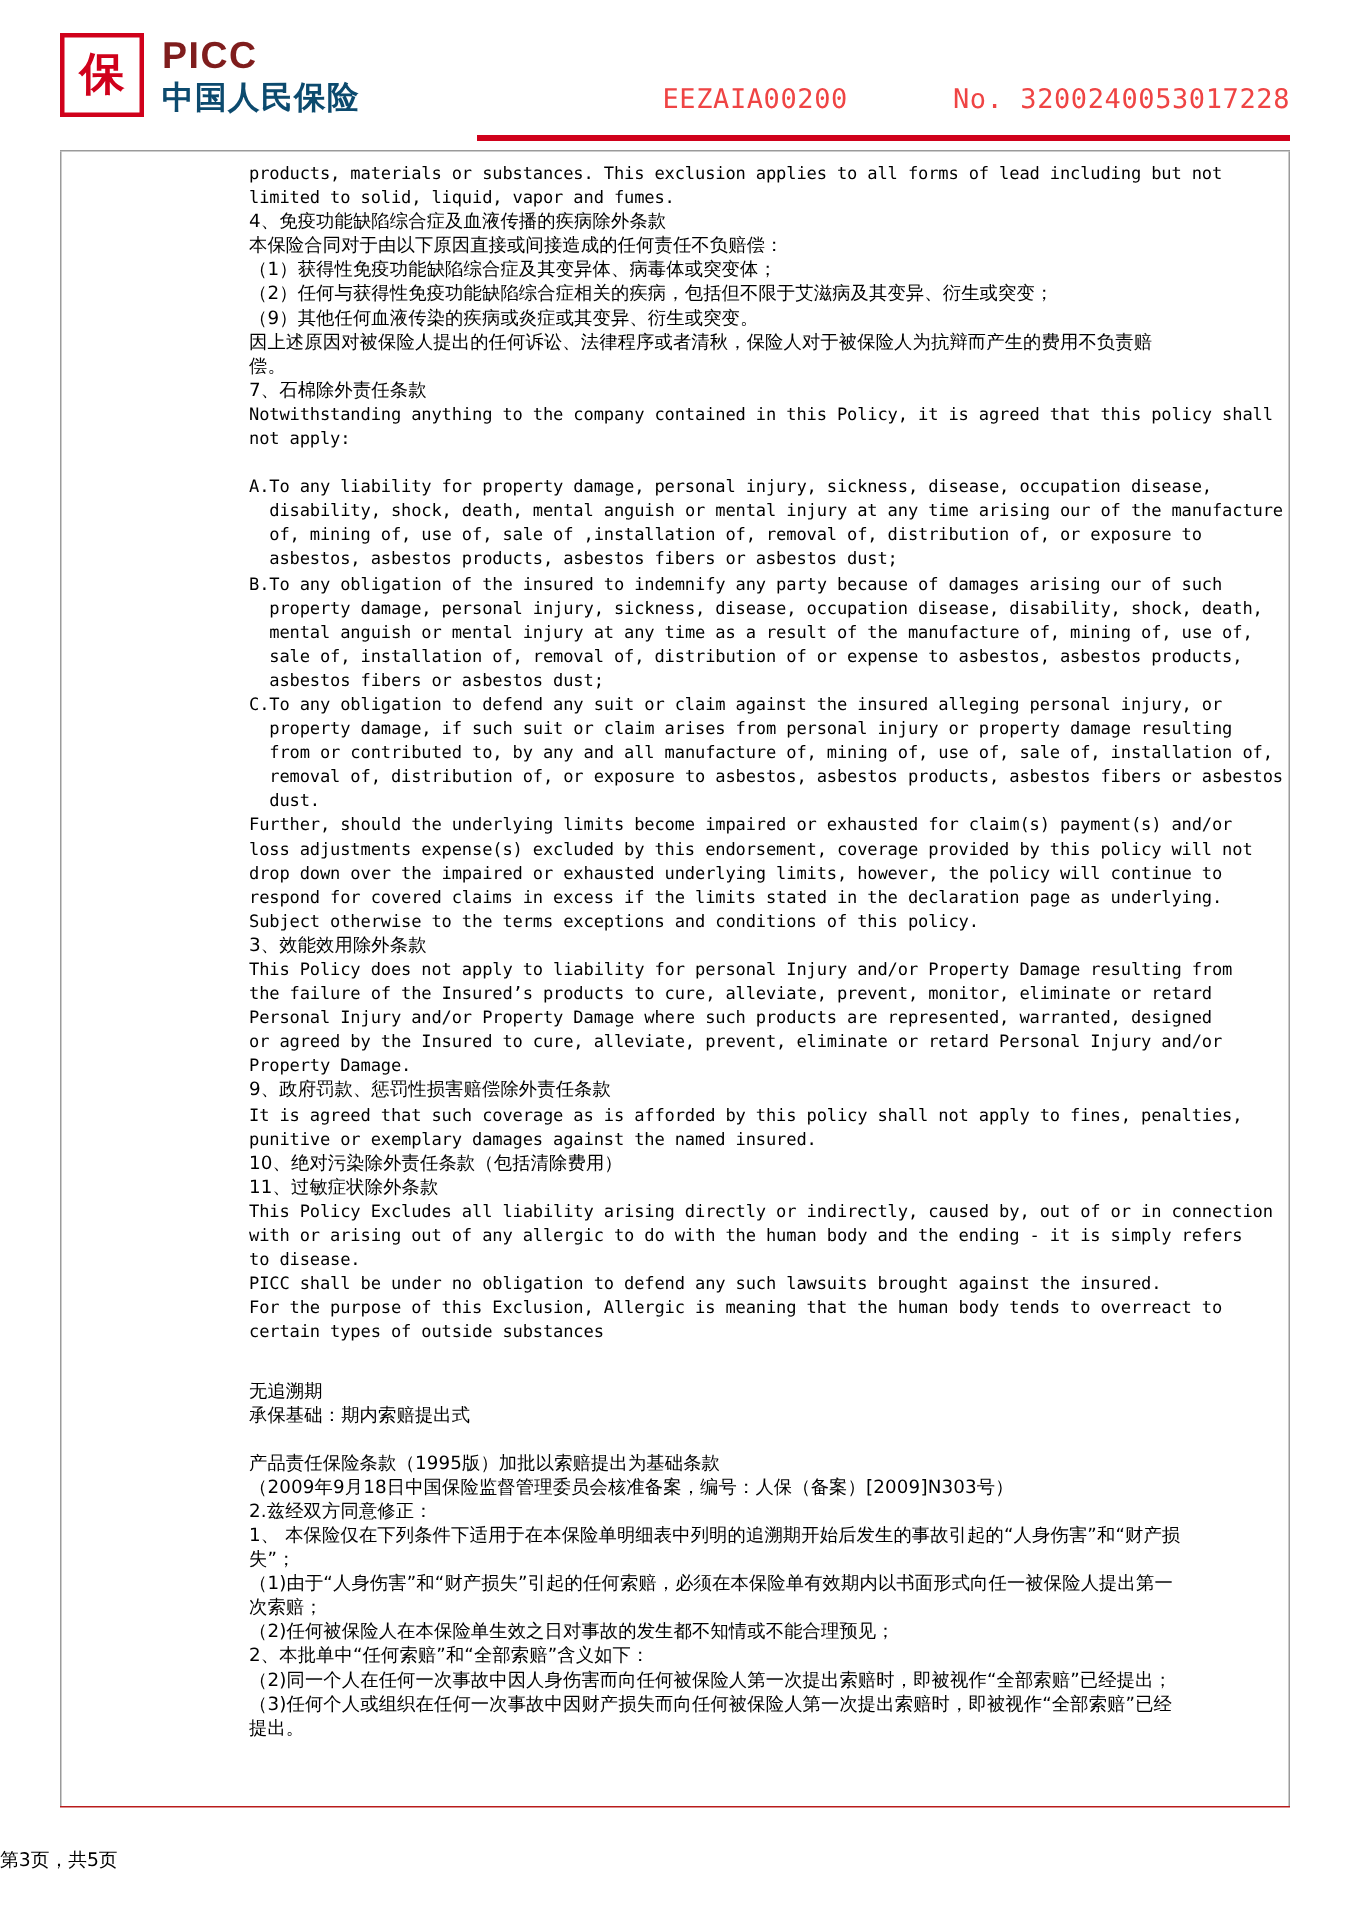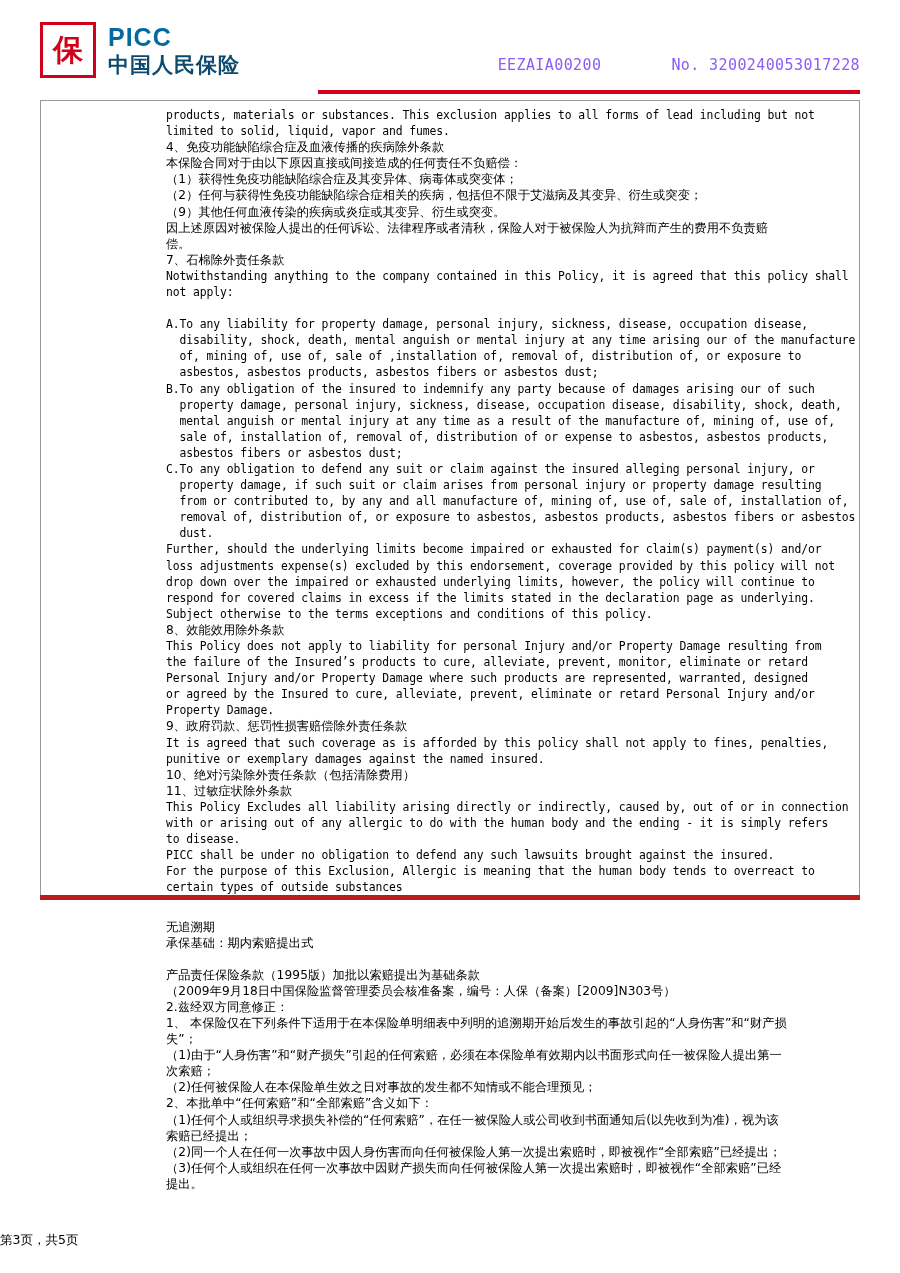--- a/index.html
+++ b/index.html
@@ -61,61 +61,61 @@
   }
 
   .logo-text {
     line-height: 1.15;
   }
   .logo-text .picc {
     font-family: "Liberation Sans", sans-serif;
     font-size: 25px;
     font-weight: bold;
     letter-spacing: 1px;
-    color: #0369a1;
+    color: #7f1d1d;
   }
   .logo-text .cn {
     font-family: Liberation Serif, serif;
     font-size: 21px;
     font-weight: bold;
     color: #0c4a6e;
     letter-spacing: 1px;
     margin-top: 2px;
   }
 
   .header-codes {
     position: absolute;
     right: 40px;
     top: 56px;
     display: flex;
     gap: 70px;
     font-family: "DejaVu Sans Mono", monospace;
-    font-size: 15px;
-    color: #8b5cf6;
+    font-size: 18px;
+    color: #ef4444;
     letter-spacing: .4px;
   }
 
   .red-rule {
     position: absolute;
     left: 318px;
     right: 40px;
     top: 90px;
     height: 4px;
     background: #d0011b;
   }
 
   
   .frame {
     position: absolute;
     left: 40px;
     top: 100px;
     width: 820px;
-    height: 800px;
+    height: 1105px;
     border-top: 1px solid #9a9a9a;
-    border-bottom: 5px solid #b91c1c;
+    border-bottom: 1px solid #b91c1c;
     box-sizing: border-box;
   }
   .frame::before {
     content: "";
     position: absolute;
     left: 0;
     top: 0;
     bottom: 0;
     width: 1px;
     background: #9a9a9a;
@@ -221,21 +221,21 @@
         <div class="en">C.To any obligation to defend any suit or claim against the insured alleging personal injury, or
   property damage, if such suit or claim arises from personal injury or property damage resulting
   from or contributed to, by any and all manufacture of, mining of, use of, sale of, installation of,
   removal of, distribution of, or exposure to asbestos, asbestos products, asbestos fibers or asbestos
   dust.</div>
         <div class="en">Further, should the underlying limits become impaired or exhausted for claim(s) payment(s) and/or
 loss adjustments expense(s) excluded by this endorsement, coverage provided by this policy will not
 drop down over the impaired or exhausted underlying limits, however, the policy will continue to
 respond for covered claims in excess if the limits stated in the declaration page as underlying.
 Subject otherwise to the terms exceptions and conditions of this policy.</div>
-        <div class="zh">8、效能效用除外条款</div>
+        <div class="zh">3、效能效用除外条款</div>
         <div class="en">This Policy does not apply to liability for personal Injury and/or Property Damage resulting from
 the failure of the Insured’s products to cure, alleviate, prevent, monitor, eliminate or retard
 Personal Injury and/or Property Damage where such products are represented, warranted, designed
 or agreed by the Insured to cure, alleviate, prevent, eliminate or retard Personal Injury and/or
 Property Damage.</div>
         <div class="zh">9、政府罚款、惩罚性损害赔偿除外责任条款</div>
         <div class="en">It is agreed that such coverage as is afforded by this policy shall not apply to fines, penalties,
 punitive or exemplary damages against the named insured.</div>
         <div class="zh">10、绝对污染除外责任条款（包括清除费用）</div>
         <div class="zh">11、过敏症状除外条款</div>
@@ -251,22 +251,20 @@
         <div class="blank"></div>
         <div class="zh">产品责任保险条款（1995版）加批以索赔提出为基础条款</div>
         <div class="zh">（2009年9月18日中国保险监督管理委员会核准备案，编号：人保（备案）[2009]N303号）</div>
         <div class="zh">2.兹经双方同意修正：</div>
         <div class="zh">1、 本保险仅在下列条件下适用于在本保险单明细表中列明的追溯期开始后发生的事故引起的“人身伤害”和“财产损
 失”；</div>
         <div class="zh">（1)由于“人身伤害”和“财产损失”引起的任何索赔，必须在本保险单有效期内以书面形式向任一被保险人提出第一
 次索赔；</div>
         <div class="zh">（2)任何被保险人在本保险单生效之日对事故的发生都不知情或不能合理预见；</div>
         <div class="zh">2、本批单中“任何索赔”和“全部索赔”含义如下：</div>
-        <div class="zh">（1)任何个人或组织寻求损失补偿的“任何索赔”，在任一被保险人或公司收到书面通知后(以先收到为准)，视为该
-索赔已经提出；</div>
         <div class="zh">（2)同一个人在任何一次事故中因人身伤害而向任何被保险人第一次提出索赔时，即被视作“全部索赔”已经提出；</div>
         <div class="zh">（3)任何个人或组织在任何一次事故中因财产损失而向任何被保险人第一次提出索赔时，即被视作“全部索赔”已经
 提出。</div>
       </div>
   </div>
 
   <div class="footer">
     <span>第3页，共5页</span>
   </div>
 

